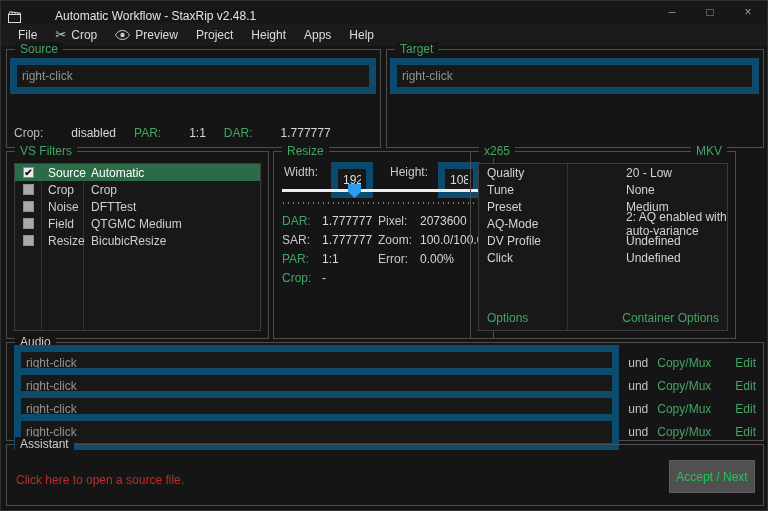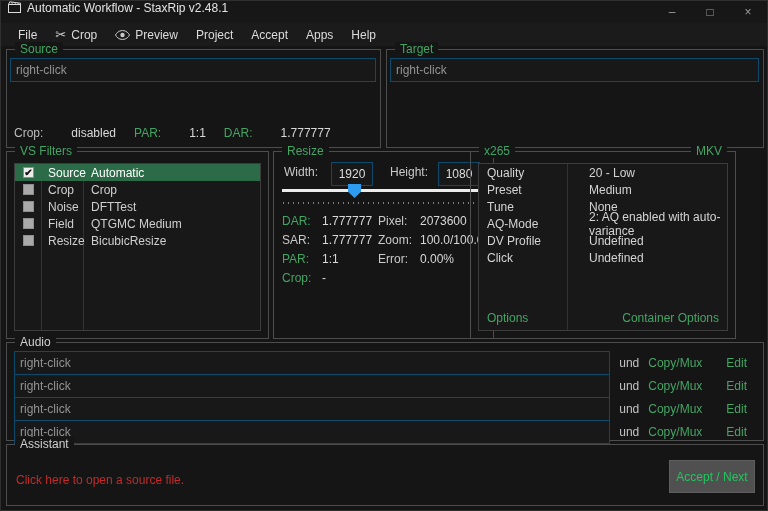--- a/index.html
+++ b/index.html
@@ -1,39 +1,39 @@
 <!DOCTYPE html>
 <html style="--accent-green: #43a564; --warning-red: #c22b2b; --selected-row-bg: #2c6b47; --slider-thumb-blue: #2d9bf0;"><head>
 <meta charset="utf-8">
 <style>
   * { margin:0; padding:0; box-sizing:border-box; }
   html,body { width:768px; height:511px; background:#0d0d0d; }
   body { font-family:"Liberation Sans", sans-serif; font-size:12px; color:#d8d8d8; }
   .window { position:relative; width:768px; height:511px; background:#151515; border:1px solid #2f2f2f; overflow:hidden; }
 
   
-  .titlebar { position:absolute; left:0; top:0; right:0; height:22px; background:#171717; display:flex; align-items:flex-start; padding-left:7px; }
+  .titlebar { position:absolute; left:0; top:0; right:0; height:22px; background:#171717; display:flex; align-items:flex-end; padding-left:7px;gap:28px; }
   .app-icon { display:flex; align-items:center; margin-right:6px; }
   .title { color:#e4e4e4; font-size:12px; }
   .win-controls { position:absolute; right:0; top:0; height:22px; display:flex; }
   .win-btn { width:38px; height:22px; display:flex; align-items:center; justify-content:center; color:#9b9b9b; font-size:12px; cursor:default; }
 
   
   .menubar { position:absolute; left:0; top:22px; right:0; height:23px; background:#1b1b1b; display:flex; align-items:center; padding-left:8px; }
   .menu-item { color:#dcdcdc; padding:3px 9px; display:flex; align-items:center; gap:5px; }
   .mi-glyph { color:#c9c9c9; font-size:13px; }
 
   
   .group { position:absolute; border:1px solid #4d4d4d; }
   .legend { position:absolute; top:-8px; left:8px; background:#151515; padding:0 5px; font-size:12px; color:var(--accent-green,#43a564); line-height:14px; }
   .legend.gray { color:#cfcfcf; }
   .legend.right { left:auto; right:8px; }
 
   
-  .tb { background:#181818; border:1px solid #0c4a6e; color:#ddd; font-family:"Liberation Sans",sans-serif; font-size:12px; padding:11px 5px; outline:none; }
+  .tb { background:#181818; border:7px solid #0c4a6e; color:#ddd; font-family:"Liberation Sans",sans-serif; font-size:12px; padding:11px 5px; outline:none; }
   .tb::placeholder { color:#939393; }
 
   
   .src-input { position:absolute; left:3px; top:8px; right:4px; height:21px; }
   .status-line { position:absolute; left:7px; bottom:7px; display:flex; align-items:center; }
   .status-line .lab { color:#bdbdbd; }
   .status-line .lab.g { color:var(--accent-green,#43a564); }
   .status-line .val { color:#d8d8d8; margin-left:28px; }
   .status-line .pair { display:flex; margin-right:18px; }
 
@@ -61,31 +61,31 @@
   .sl.g { color:var(--accent-green,#43a564); }
   .sv { position:absolute; left:48px; color:#d8d8d8; }
   .sl2 { position:absolute; left:104px; color:#c9c9c9; }
   .sv2 { position:absolute; left:146px; color:#d8d8d8; }
 
   
   .xtable { position:absolute; left:7px; top:11px; right:7px; bottom:7px; border:1px solid #3d3d3d; background:#181818; }
   .xcol-div { position:absolute; top:0; bottom:0; left:88px; width:1px; background:#333; }
   .xrow { display:flex; height:17px; align-items:center; color:#d4d4d4; }
   .xname { width:88px; padding-left:8px; }
-  .xval { flex:1; padding-left:22px; }
+  .xval { flex:1; padding-left:12px;margin-left:47px; }
   .xlink { position:absolute; bottom:5px; color:var(--accent-green,#43a564); }
   .xlink.left { left:8px; }
   .xlink.right { right:8px; }
 
   
   .audio-row { position:absolute; left:7px; right:7px; height:20px; display:flex; align-items:center; }
   .audio-row .tb { flex:1; height:19px; margin-right:9px; }
   .a-lang { color:#c3c3c3; margin-right:9px; }
   .a-link { color:var(--accent-green,#43a564); margin-right:24px; }
-  .a-link:last-child { margin-right:9px; }
+  .a-link:last-child { margin-right:0; }
 
   
   .assist-msg { position:absolute; left:9px; top:28px; color:var(--warning-red,#c22b2b); }
   .accept-btn { position:absolute; right:8px; top:15px; width:86px; height:33px; background:#505050; border:1px solid #5e5e5e; color:#22c55e; font-family:"Liberation Sans",sans-serif; font-size:12px; }
 </style>
 </head>
 <body>
 
 <div class="window">
 
@@ -114,21 +114,21 @@
     <span class="menu-item">
       <span class="mi-glyph">
         <svg width="15" height="10" viewBox="0 0 15 10" style="display:block">
           <path d="M7.5 0.5 C3.6 0.5 1.3 3.4 0.5 5 C1.3 6.6 3.6 9.5 7.5 9.5 C11.4 9.5 13.7 6.6 14.5 5 C13.7 3.4 11.4 0.5 7.5 0.5 Z" fill="none" stroke="#c9c9c9"></path>
           <circle cx="7.5" cy="5" r="2.2" fill="#c9c9c9"></circle>
         </svg>
       </span>
       <span>Preview</span>
     </span>
     <span class="menu-item">Project</span>
-    <span class="menu-item">Accept</span>
+    <span class="menu-item">Height</span>
     <span class="menu-item">Apps</span>
     <span class="menu-item">Help</span>
   </div>
 
   <div class="group" style="left:5px; top:48px; width:375px; height:99px;">
     <span class="legend">Source</span>
     <input class="tb src-input" placeholder="right-click" style="">
     <div class="status-line">
       <span class="pair">
           <span class="lab">Crop:</span>
@@ -231,26 +231,26 @@
   <div class="group" style="left:469px; top:150px; width:266px; height:188px;">
     <span class="legend">x265</span>
     <span class="legend right">MKV</span>
     <div class="xtable">
       <div class="xcol-div"></div>
       <div class="xrow">
         <span class="xname">Quality</span>
         <span class="xval">20 - Low</span>
       </div>
       <div class="xrow">
+        <span class="xname">Tune</span>
+        <span class="xval">None</span>
+      </div>
+      <div class="xrow">
         <span class="xname">Preset</span>
         <span class="xval">Medium</span>
-      </div>
-      <div class="xrow">
-        <span class="xname">Tune</span>
-        <span class="xval">None</span>
       </div>
       <div class="xrow">
         <span class="xname">AQ-Mode</span>
         <span class="xval">2: AQ enabled with auto-variance</span>
       </div>
       <div class="xrow">
         <span class="xname">DV Profile</span>
         <span class="xval">Undefined</span>
       </div>
       <div class="xrow">

